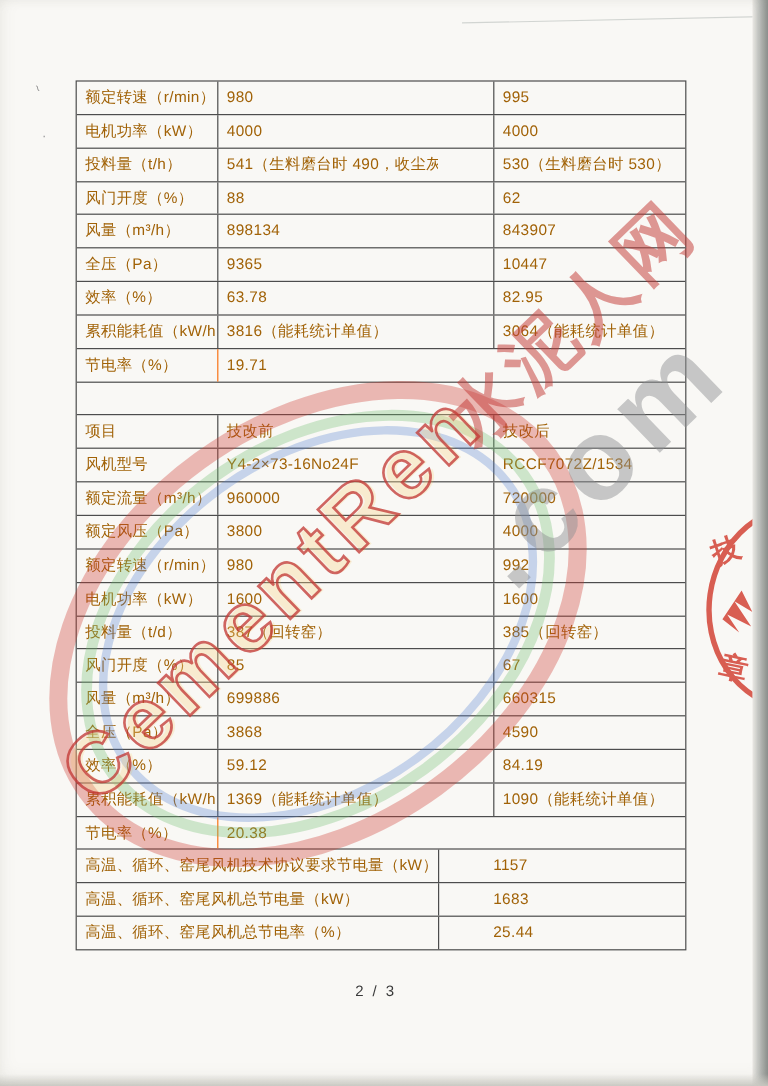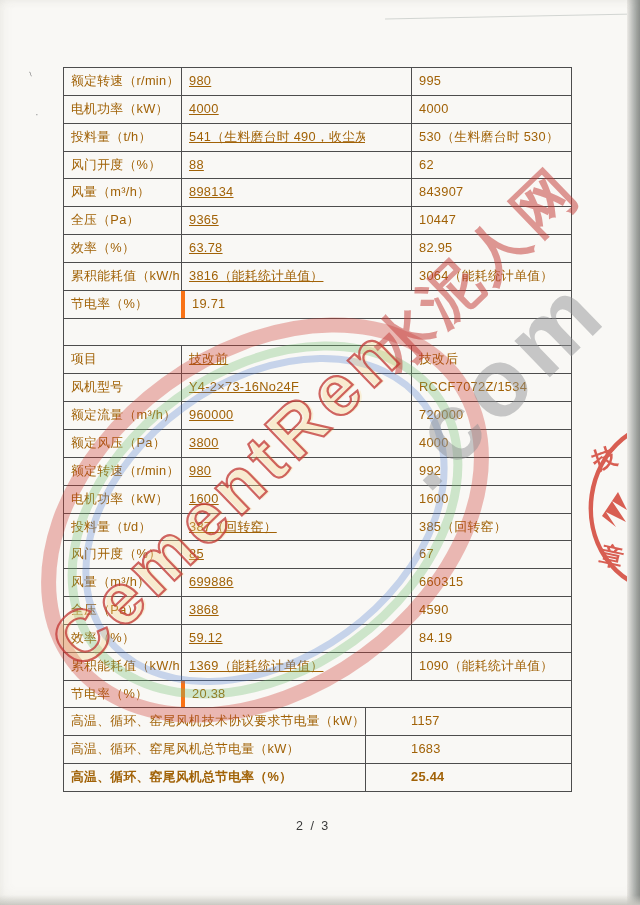--- a/index.html
+++ b/index.html
@@ -12,27 +12,27 @@
   .page::after{content:"";position:absolute;inset:0;pointer-events:none;
     box-shadow:inset 0 -6px 14px rgba(120,120,110,0.12), inset -4px 0 10px rgba(120,120,110,0.10);}
   
   .tbl{
     position:absolute;left:63px;top:67px;width:509px;height:725px;
     border:1px solid #4d4d4d;box-sizing:border-box;
     display:flex;flex-direction:column;
     color:#a16207;font-size:12.8px;line-height:1;
   }
   .row{flex:1;display:flex;border-bottom:1px solid #4d4d4d;min-height:0;}
-  .row:last-child{border-bottom:none;font-weight:bold;}
+  .row:last-child{border-bottom:none;}
   .cell{display:flex;align-items:center;padding-left:7px;box-sizing:border-box;
     overflow:hidden;white-space:nowrap;letter-spacing:0.3px;}
   .c1{width:117px;flex:none;}
-  .c2{width:184px;flex:none;border-left:1px solid #4d4d4d;text-decoration:underline;}
+  .c2{width:184px;flex:none;border-left:1px solid #4d4d4d;}
   .c3{flex:1;border-left:1px solid #4d4d4d;margin-left:46px;}
-  .cmerge{flex:1;border-left:4px solid #f97316;}
+  .cmerge{flex:1;border-left:1px solid #f97316;}
   .cw{width:301px;flex:none;}
   .cv{flex:1;border-left:1px solid #4d4d4d;padding-left:45px;}
   .section-cell{flex:1;justify-content:center;padding-left:0;letter-spacing:3px;margin-top:40px;}
   
   .page-num{position:absolute;left:296px;top:819px;width:56px;text-align:left;
     font-size:12.5px;color:#3a3a3a;letter-spacing:2px;}
   
   .wm{position:absolute;left:0;top:0;pointer-events:none;}
   
   .edge-right{position:absolute;top:0;right:0;width:13px;height:905px;

